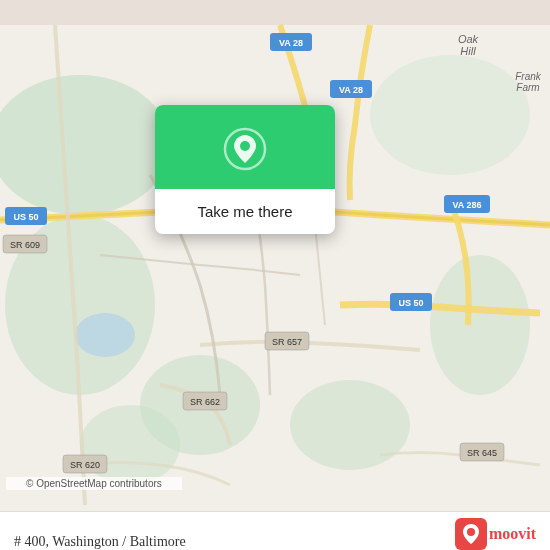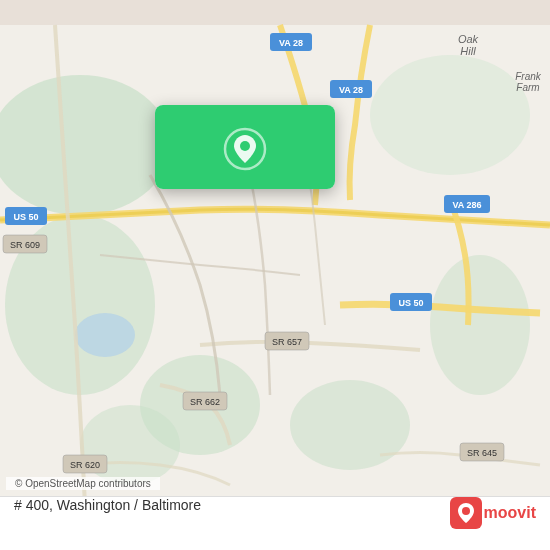--- a/index.html
+++ b/index.html
@@ -78,28 +78,29 @@
       border-top: 12px solid white;
       z-index: 11;
     }
 
     
     #bottom-bar {
       position: absolute;
       bottom: 0;
       left: 0;
       width: 100%;
-      height: 54px;
+      height: 39px;
       background: white;
       display: flex;
-      align-items: flex-start;
+      align-items: flex-end;
       justify-content: space-between;
       padding: 0 14px;
       border-top: 1px solid #ddd;
       z-index: 20;
+      font-family: Liberation Serif, serif;
     }
 
     #address-text {
       font-size: 14px;
       color: #333;
       font-weight: 500;
     }
 
     #moovit-logo {
       display: flex;
@@ -119,21 +120,21 @@
     }
 
     
     #attribution {
       position: absolute;
       bottom: 60px;
       left: 6px;
       font-size: 10px;
       color: #555;
       background: rgba(255,255,255,0.75);
-      padding: 1px 9px;
+      padding: 1px 20px;
       border-radius: 0;
       z-index: 15;
     }
   </style>
 </head>
 <body>
 
 <div id="map-container">
 
   <svg id="map-svg" viewBox="0 0 550 500" xmlns="http://www.w3.org/2000/svg">
@@ -213,20 +214,21 @@
   <div id="popup-card">
     <div id="popup-icon-area">
 
       <svg id="location-pin-icon" viewBox="0 0 44 44" xmlns="http://www.w3.org/2000/svg">
         <circle cx="22" cy="22" r="20" fill="none" stroke="white" stroke-width="2.5" opacity="0.6"></circle>
 
         <path d="M22 8 C16 8 11 13 11 19 C11 26 22 36 22 36 C22 36 33 26 33 19 C33 13 28 8 22 8Z" fill="white" opacity="0.9"></path>
         <circle cx="22" cy="19" r="5" fill="#2ecc71"></circle>
       </svg>
     </div>
+    <div id="popup-label">Take me there</div>
   </div>
 
   <div id="attribution">
     <span>© OpenStreetMap contributors</span>
   </div>
 
   <div id="bottom-bar">
     <span id="address-text"># 400, Washington / Baltimore</span>
     <div id="moovit-logo">
 

